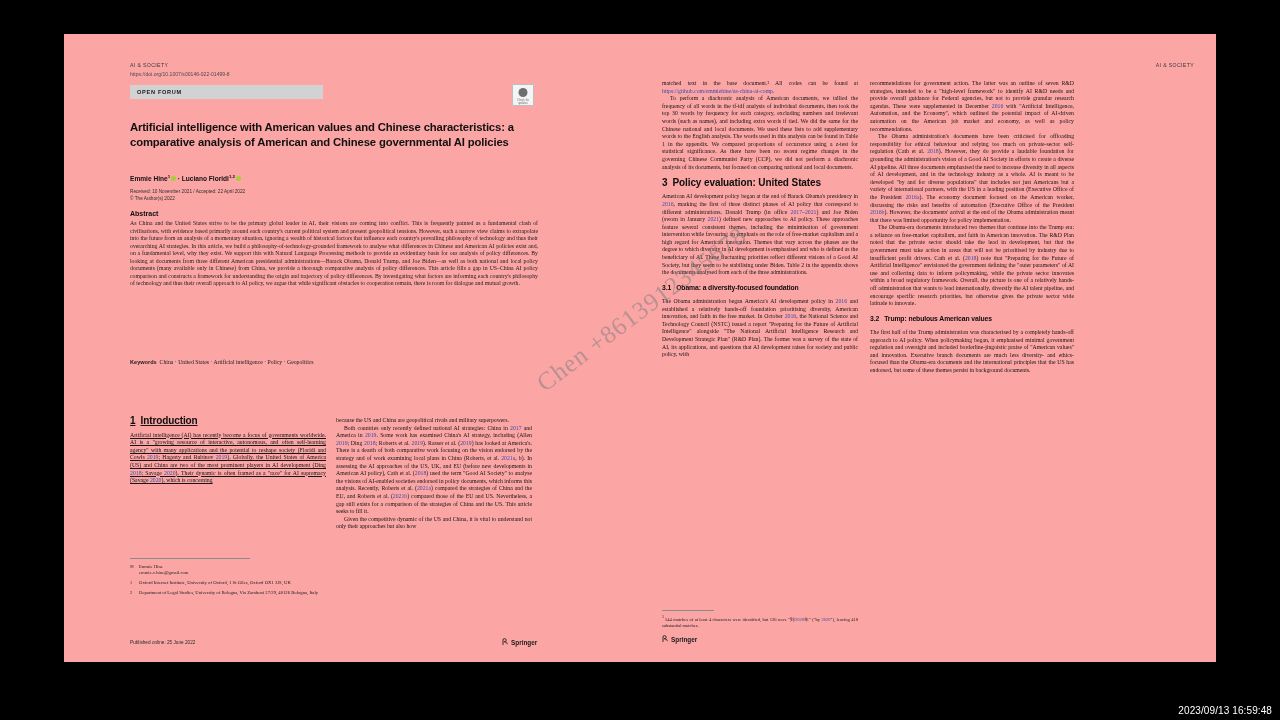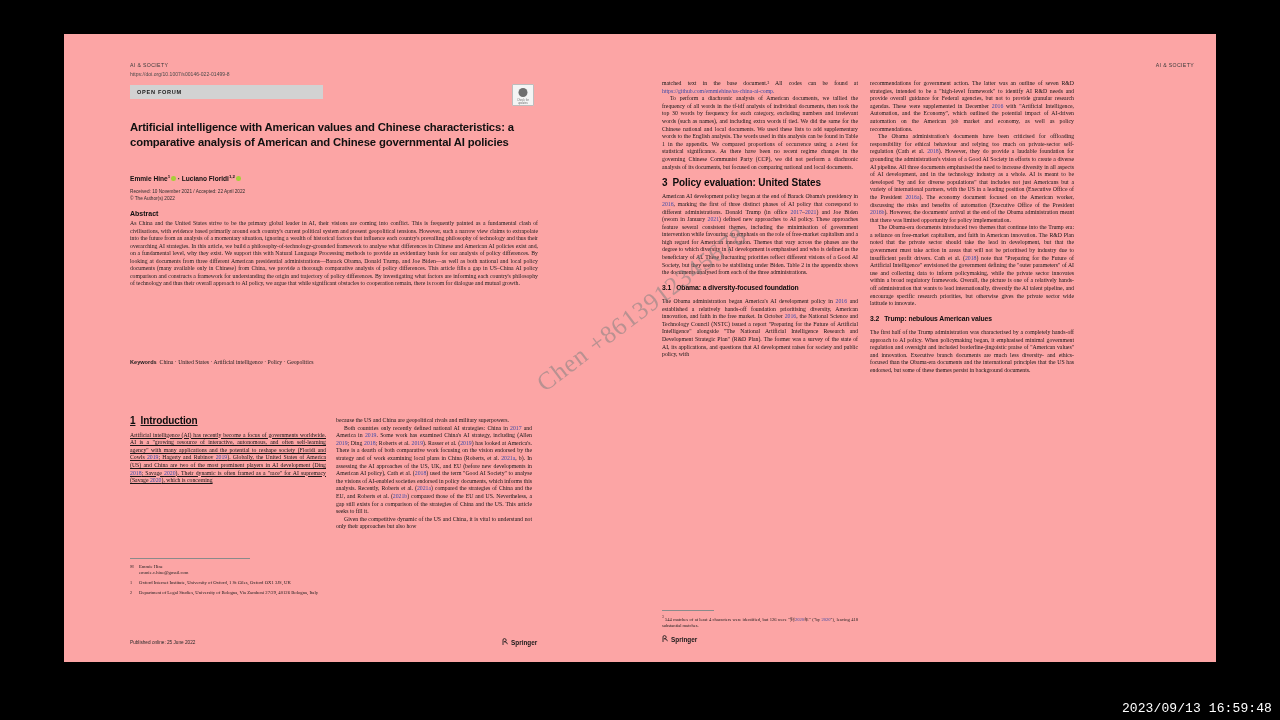--- a/index.html
+++ b/index.html
@@ -262,22 +262,22 @@
     transform: rotate(-37deg);
     transform-origin: left center;
     white-space: nowrap;
     letter-spacing: 1px;
   }
 
   
   .timestamp {
     position: absolute;
     right: 8px; bottom: 4px;
-    font-family: Liberation Mono, monospace;
-    font-size: 13px;
+    font-family: Liberation Sans, sans-serif;
+    font-size: 10px;
     color: #ffffff;
     letter-spacing: 0.1px;
   }
 </style>
 </head>
 <body>
 
 <div id="viewer">
 
   <div class="page" id="page-left">

